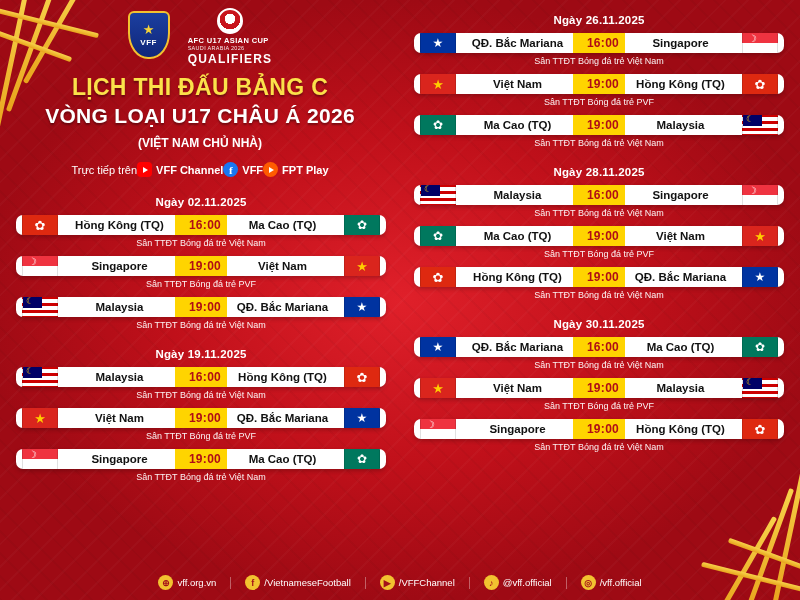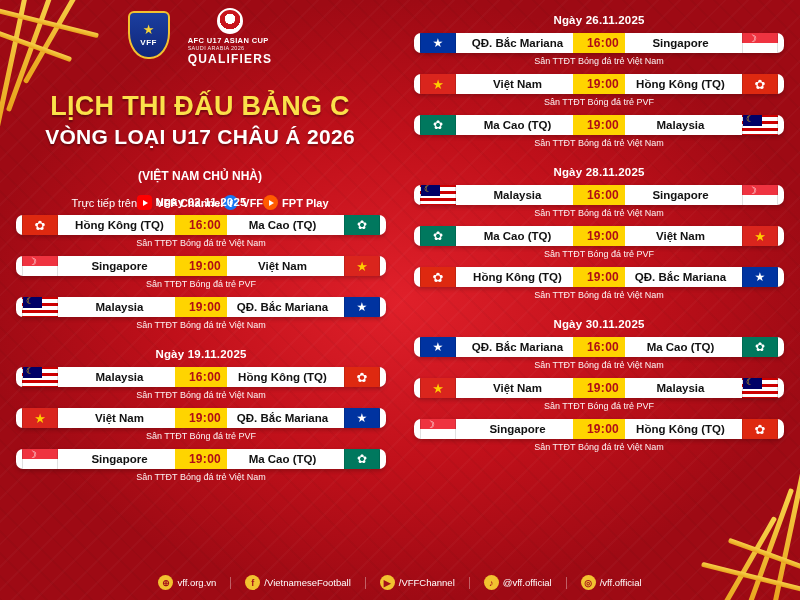--- a/index.html
+++ b/index.html
@@ -58,28 +58,28 @@
   .afc-badge {
     width: 26px; height: 26px; margin: 0 auto 2px; border-radius: 50%;
     background: radial-gradient(circle at 50% 40%, #ffffff 0 30%, #c8141c 31% 60%, #ffffff 61% 100%);
     border: 2px solid #fff;
   }
   .afc-title { font-size: 7.5px; font-weight: bold; letter-spacing: .4px; }
   .afc-sub { font-size: 5.5px; letter-spacing: .3px; opacity: .9; }
   .afc-qual { font-size: 12px; font-weight: bold; letter-spacing: 1.2px; margin-top: 1px; }
 
   .title1 {
-    color: #fbe14a; font-size: 27px; font-weight: bold; letter-spacing: .3px;
-    text-shadow: 0 2px 2px rgba(0,0,0,.35); margin-top: 23px;
+    color: #fbe14a; font-size: 23px; font-weight: bold; letter-spacing: .3px;
+    text-shadow: 0 2px 2px rgba(0,0,0,.35); margin-top: 6px;
   }
   .title2 {
     color: #ffffff; font-size: 21px; font-weight: bold; letter-spacing: .3px;
     text-shadow: 0 2px 2px rgba(0,0,0,.35); margin-top: 3px;
   }
-  .title3 { color: #ffffff; font-size: 12px; font-weight: bold; margin-top: 20px; }
+  .title3 { color: #ffffff; font-size: 12px; font-weight: bold; margin-top: 8px; }
 
   .broadcast {
     display: flex; align-items: center; justify-content: center; gap: 0;
     margin-top: 12px; color: #fff; font-size: 11px;
   }
   .bc-label { font-size: 11px; }
   .bc-item { display: flex; align-items: center; gap: 4px; font-size: 11px; font-weight: bold; }
   .ic {
     width: 15px; height: 15px; border-radius: 3px; display: inline-flex;
     align-items: center; justify-content: center; font-size: 8px; color: #fff;

